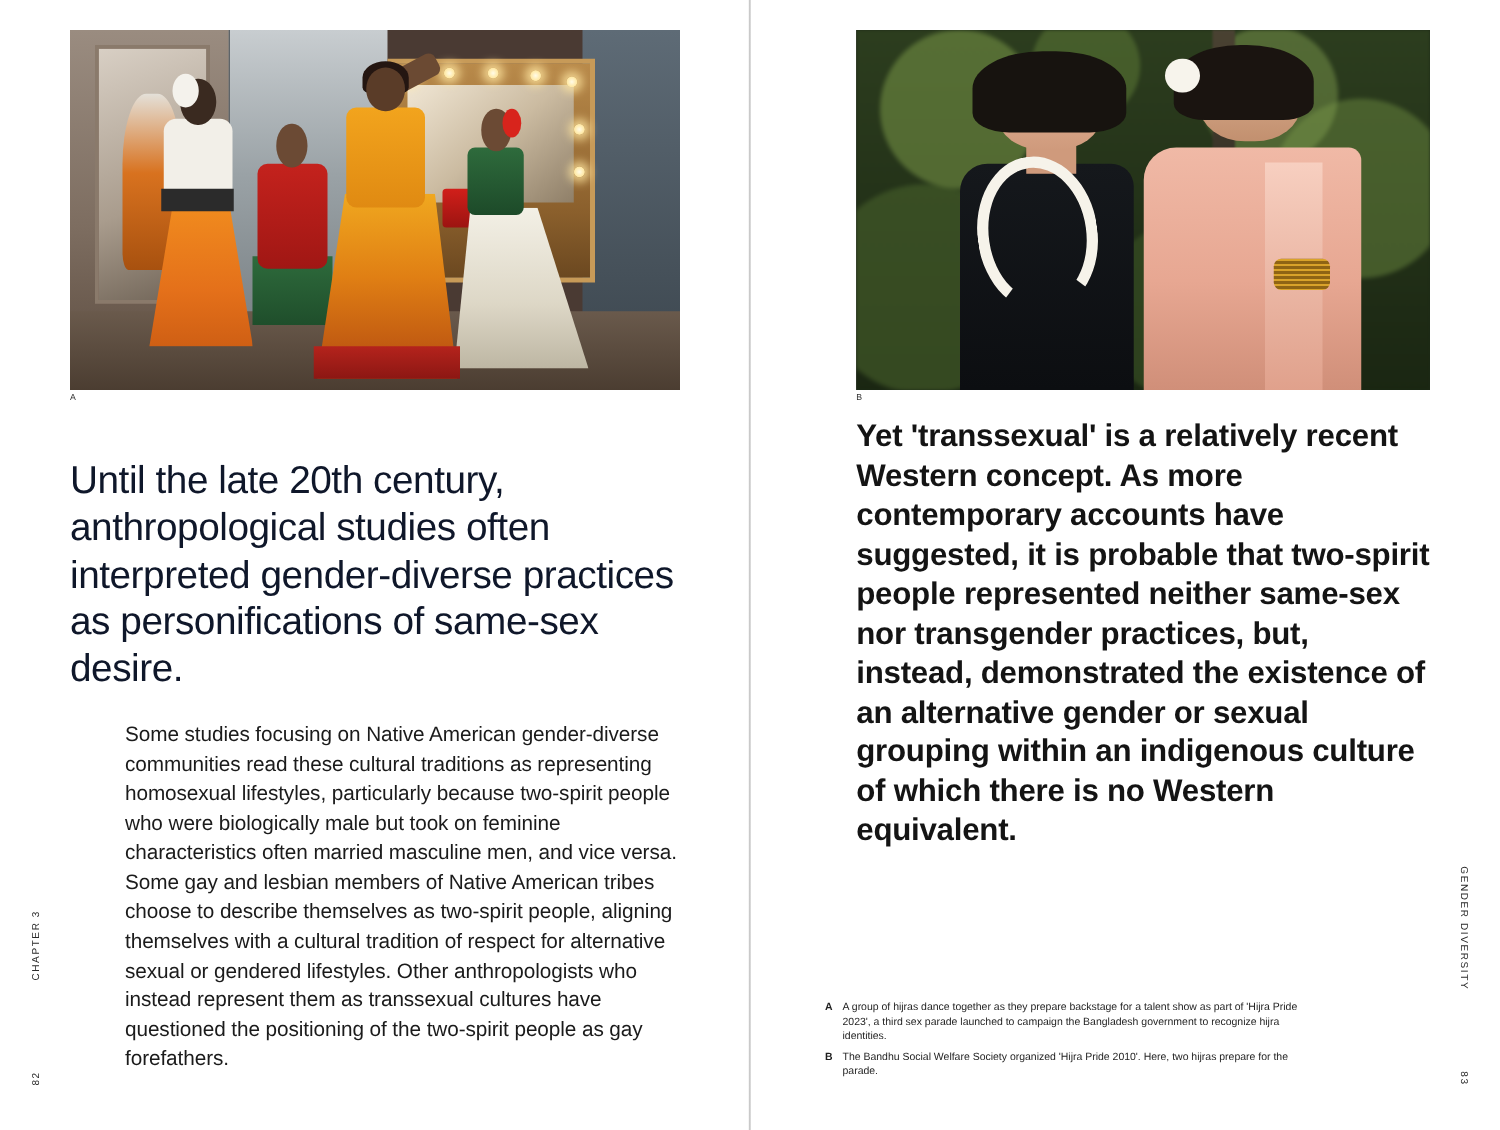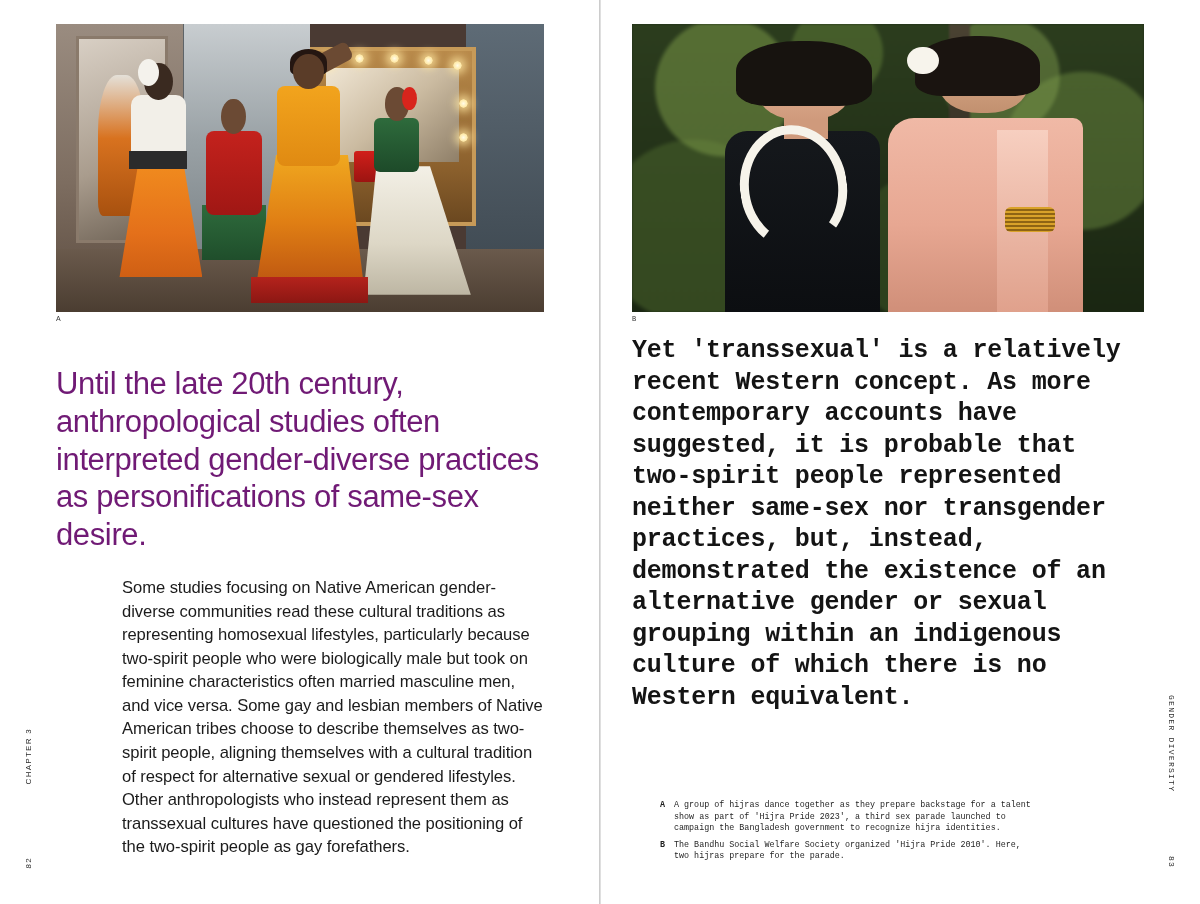--- a/index.html
+++ b/index.html
@@ -24,21 +24,21 @@
     width: 2px;
     height: 904px;
     background: linear-gradient(to right, #d9d9d9, #bfbfbf, #ffffff);
   }
   .page {
     position: relative;
     width: 600px;
     height: 904px;
   }
   .page-left { padding: 24px 56px 0 56px; }
-  .page-right { padding: 24px 56px 0 32px; font-family: Liberation Mono, monospace; }
+  .page-right { padding: 24px 56px 0 85px; }
 
   
   .photo {
     position: relative;
     width: 100%;
     overflow: hidden;
     background: #222;
   }
   .photo-a { height: 288px; }
   .photo-b { height: 288px; }
@@ -163,32 +163,32 @@
     background: linear-gradient(180deg,#f7cfc0 0%, #e0a18c 100%); }
   .sb-p2 .bangles { position:absolute; left:60%; top:62%; width:26%; height:9%;
     background: repeating-linear-gradient(180deg,#d9a22a 0 2px,#8f6414 2px 4px); border-radius:6px; }
 
   
   .lede {
     font-size: 31px;
     line-height: 1.22;
     letter-spacing: -0.012em;
     font-weight: 400;
-    color: #701a75;
+    color: #0f172a;
     margin-top: 43px;
   }
   .lede-right {
     font-size: 25px;
     line-height: 1.26;
     letter-spacing: -0.008em;
     color: #141414;
   }
   .body-col {
     margin-top: 22px;
-    margin-left: 66px;
+    margin-left: 44px;
     font-size: 16.6px;
     line-height: 1.42;
     letter-spacing: -0.004em;
     color: #1b1b1b;
   }
   .pull {
     margin-top: 26px;
     margin-left: 70px;
     font-size: 26px;
     line-height: 1.2;

